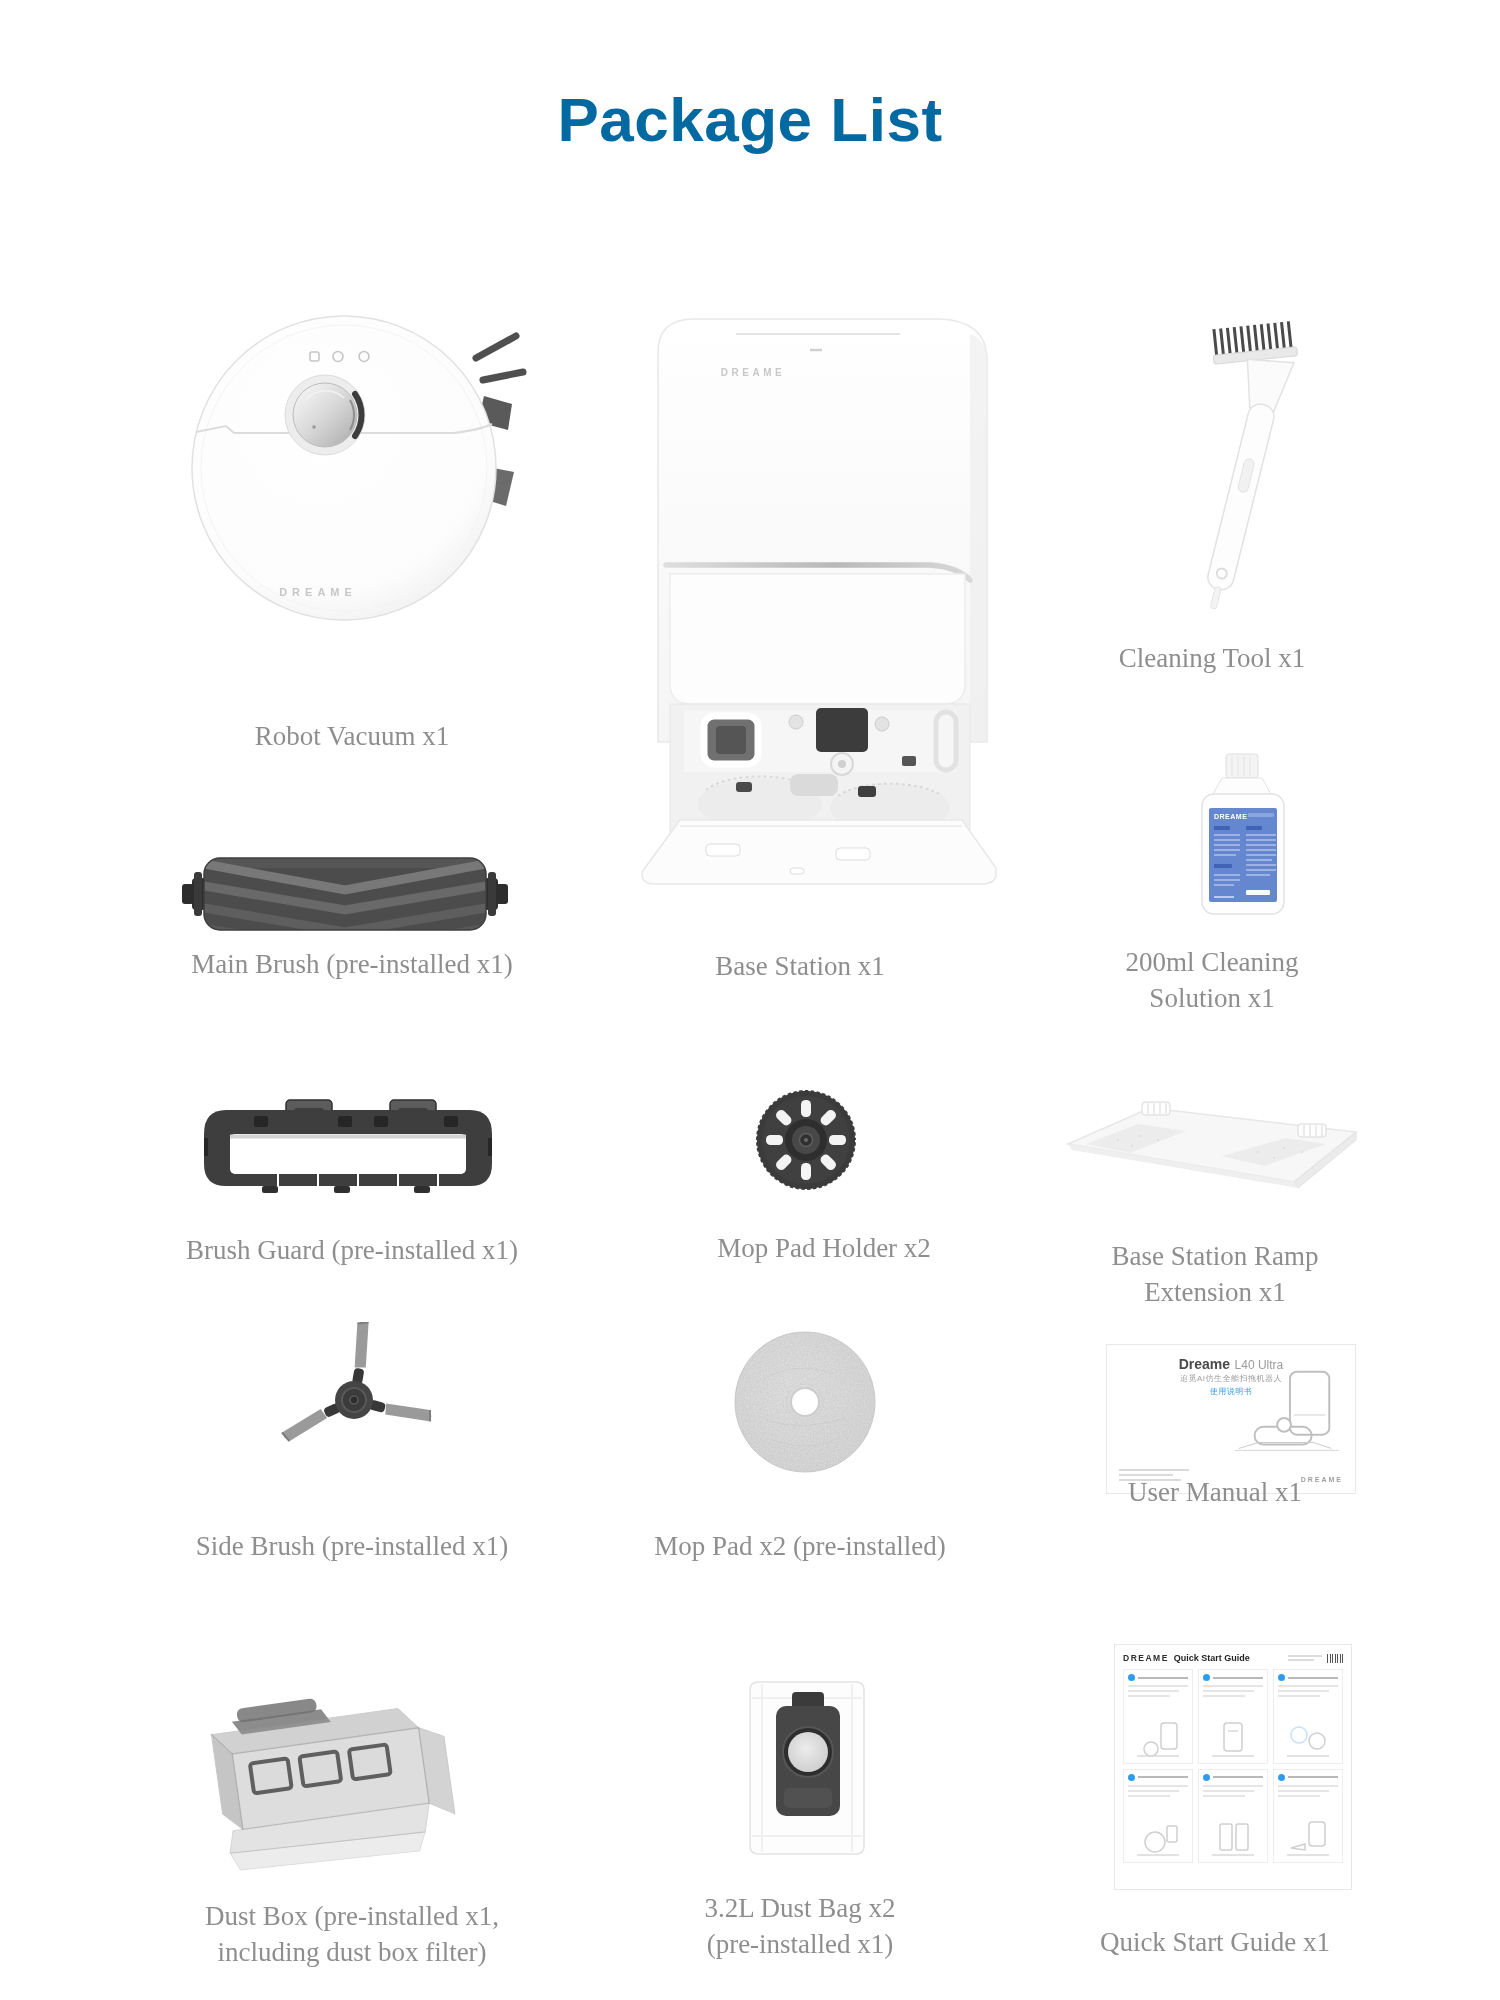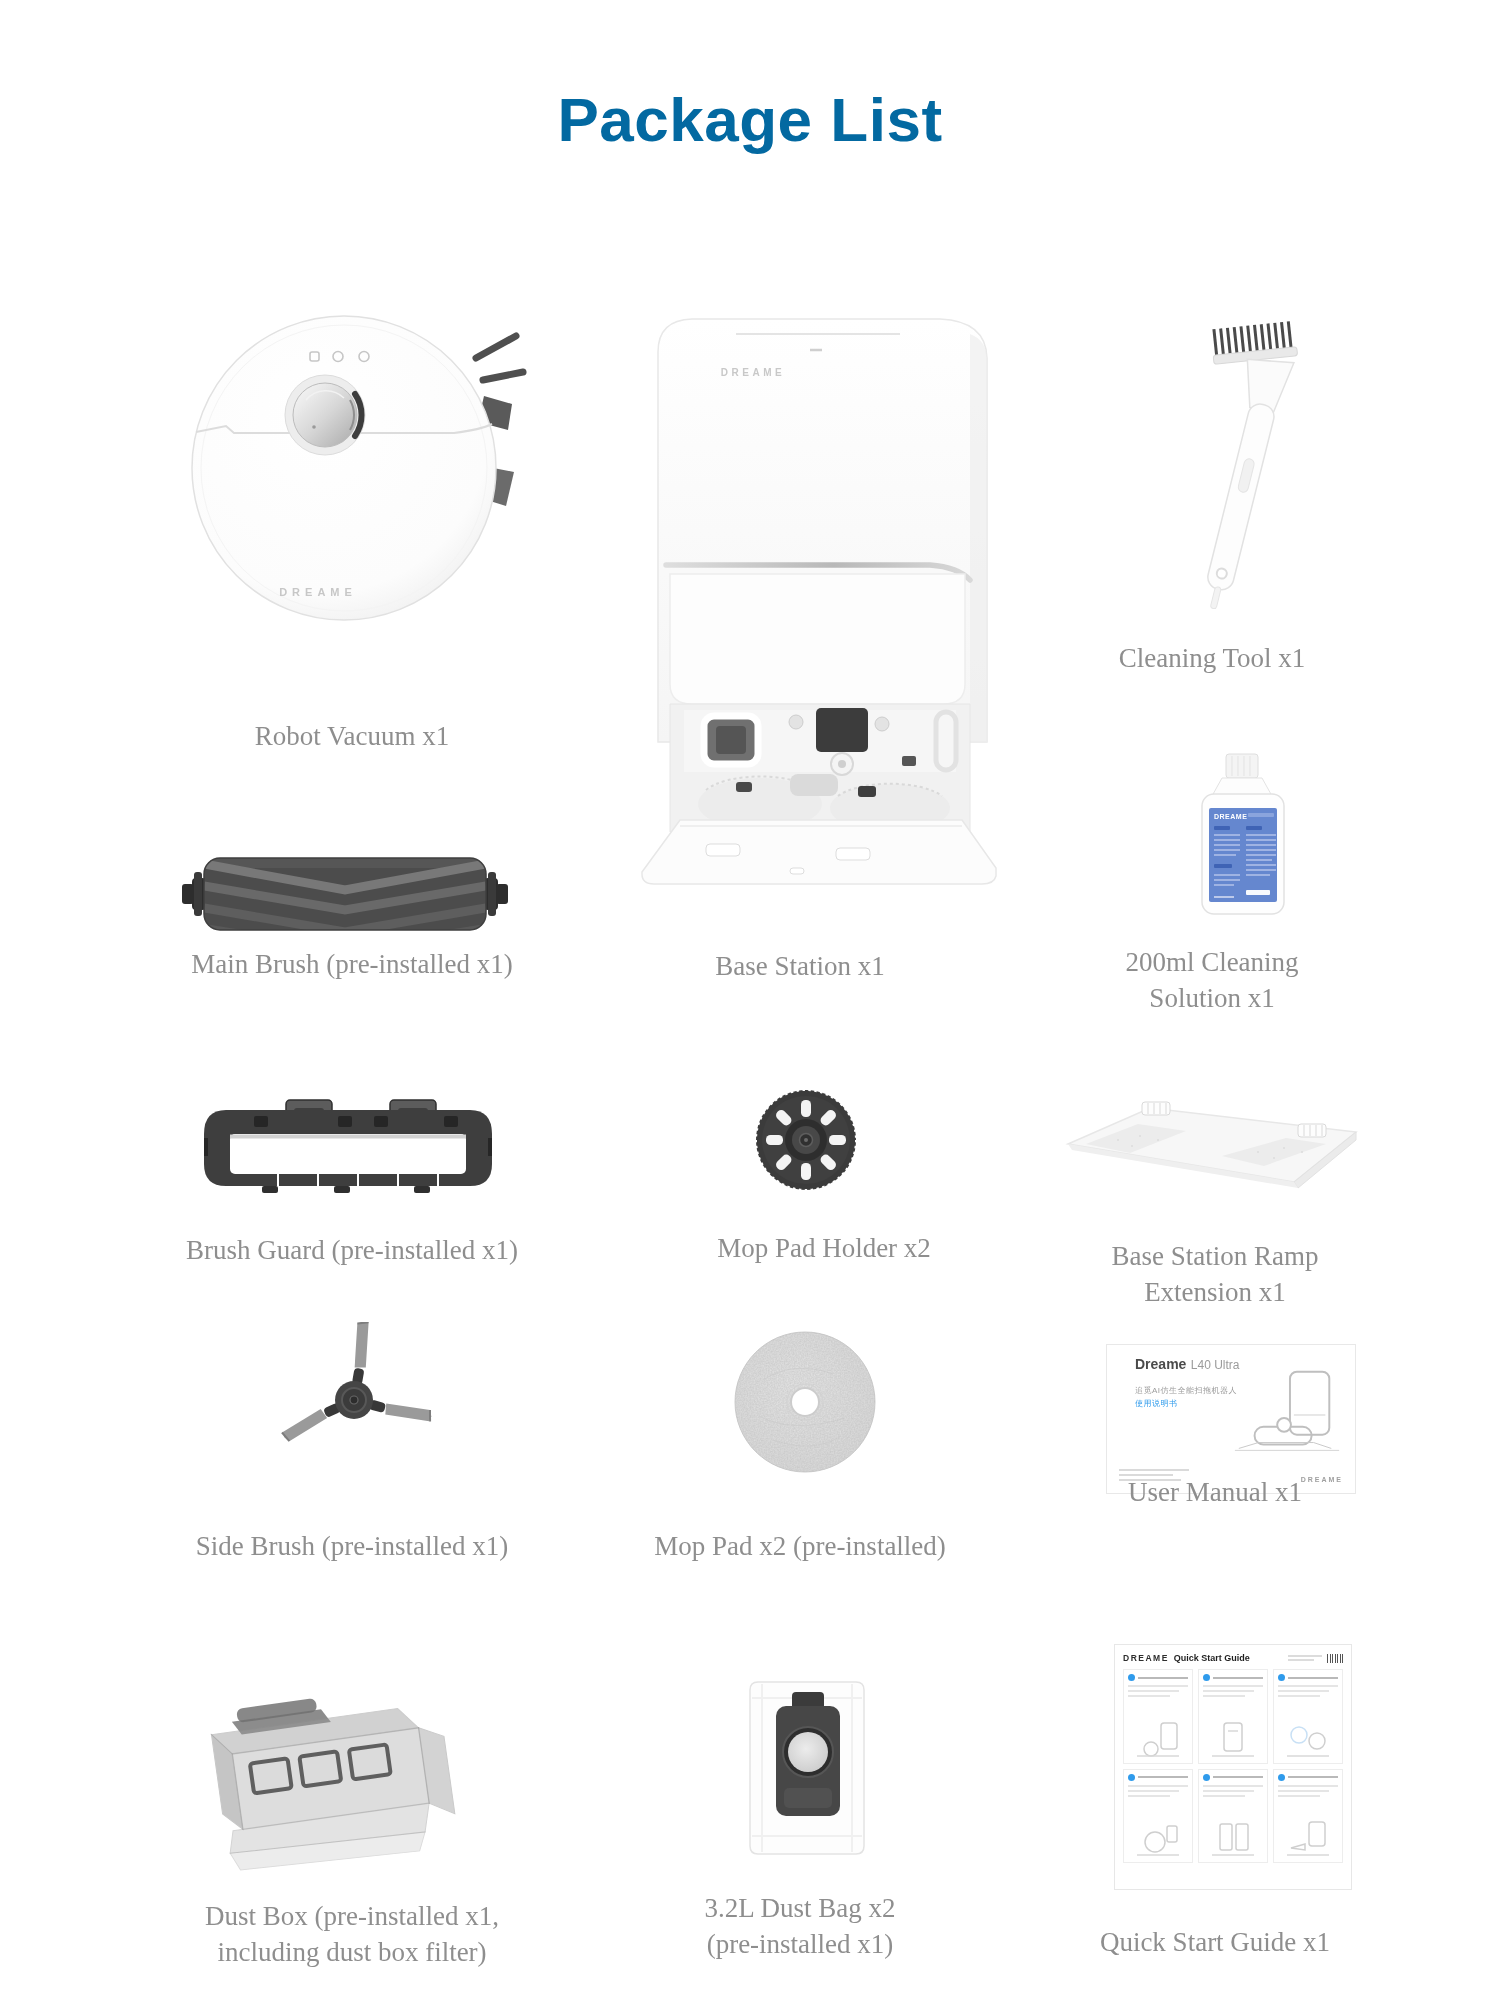--- a/index.html
+++ b/index.html
@@ -8,24 +8,24 @@
          font-size:62px;font-weight:bold;letter-spacing:0.5px;color:#0369a1;}
   .label{position:absolute;text-align:center;font-size:27px;line-height:36px;color:#8e8e8e;}
   .label .ll{display:block;font-family:Liberation Serif, serif;}
   .img{position:absolute;}
   .img svg{display:block;width:100%;height:100%;}
   
   .t-vac{font-size:11px;letter-spacing:5px;fill:#c7c7c7;font-weight:bold;font-family:"Liberation Sans",sans-serif;}
   .t-st{font-size:10px;letter-spacing:3.5px;fill:#c8c8c8;font-weight:bold;font-family:"Liberation Sans",sans-serif;}
   .t-bot{font-size:7px;letter-spacing:0.5px;fill:#ffffff;font-weight:bold;font-family:"Liberation Sans",sans-serif;}
   
-  .manual{position:absolute;background:#fff;border:1px solid #e8e8e8;box-sizing:border-box;padding:10px 28px;}
+  .manual{position:absolute;background:#fff;border:1px solid #e8e8e8;box-sizing:border-box;padding:10px 28px;text-align:center;}
   .m-brand{font-weight:bold;font-size:14px;color:#4a4a4a;}
   .m-model{font-size:12px;color:#9b9b9b;}
-  .m-cn{font-size:8px;color:#9b9b9b;margin-top:12px;letter-spacing:0.5px;}
+  .m-cn{font-size:8px;color:#9b9b9b;margin-top:0;letter-spacing:0.5px;}
   .m-blue{font-size:8px;color:#2f9bec;margin-top:2px;letter-spacing:0.5px;}
   .m-draw{position:absolute;right:8px;top:20px;width:118px;height:100px;}
   .m-fine{position:absolute;left:12px;bottom:12px;display:flex;flex-direction:column;gap:3px;}
   .fl{display:block;height:2px;background:#dadada;}
   .fl1{width:70px;}.fl2{width:54px;}.fl3{width:62px;}
   .m-foot{position:absolute;right:12px;bottom:10px;font-size:7px;letter-spacing:2px;color:#9f9f9f;font-weight:bold;}
   
   .guide{position:absolute;background:#fff;border:1px solid #e7e7e7;box-sizing:border-box;padding:8px;}
   .g-head{display:flex;align-items:center;gap:5px;margin-bottom:6px;}
   .g-brand{font-size:8.5px;font-weight:bold;letter-spacing:1.5px;color:#2e2e2e;}

